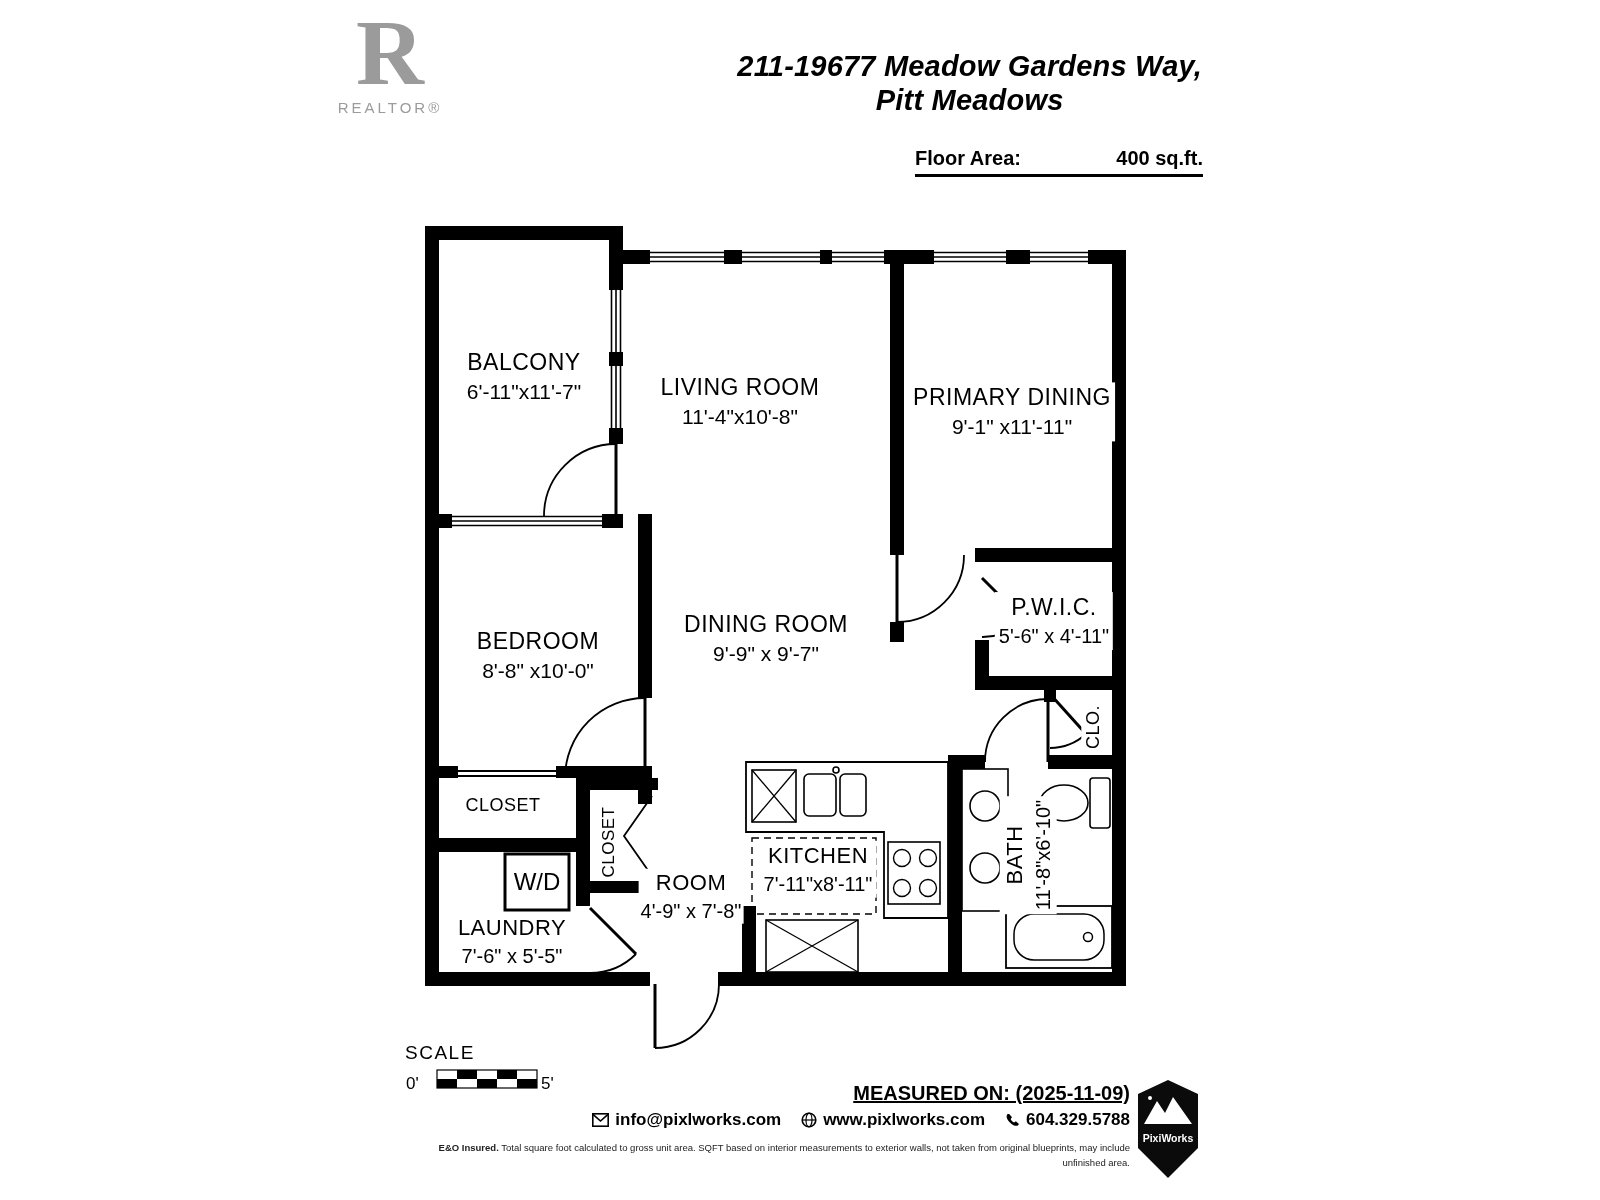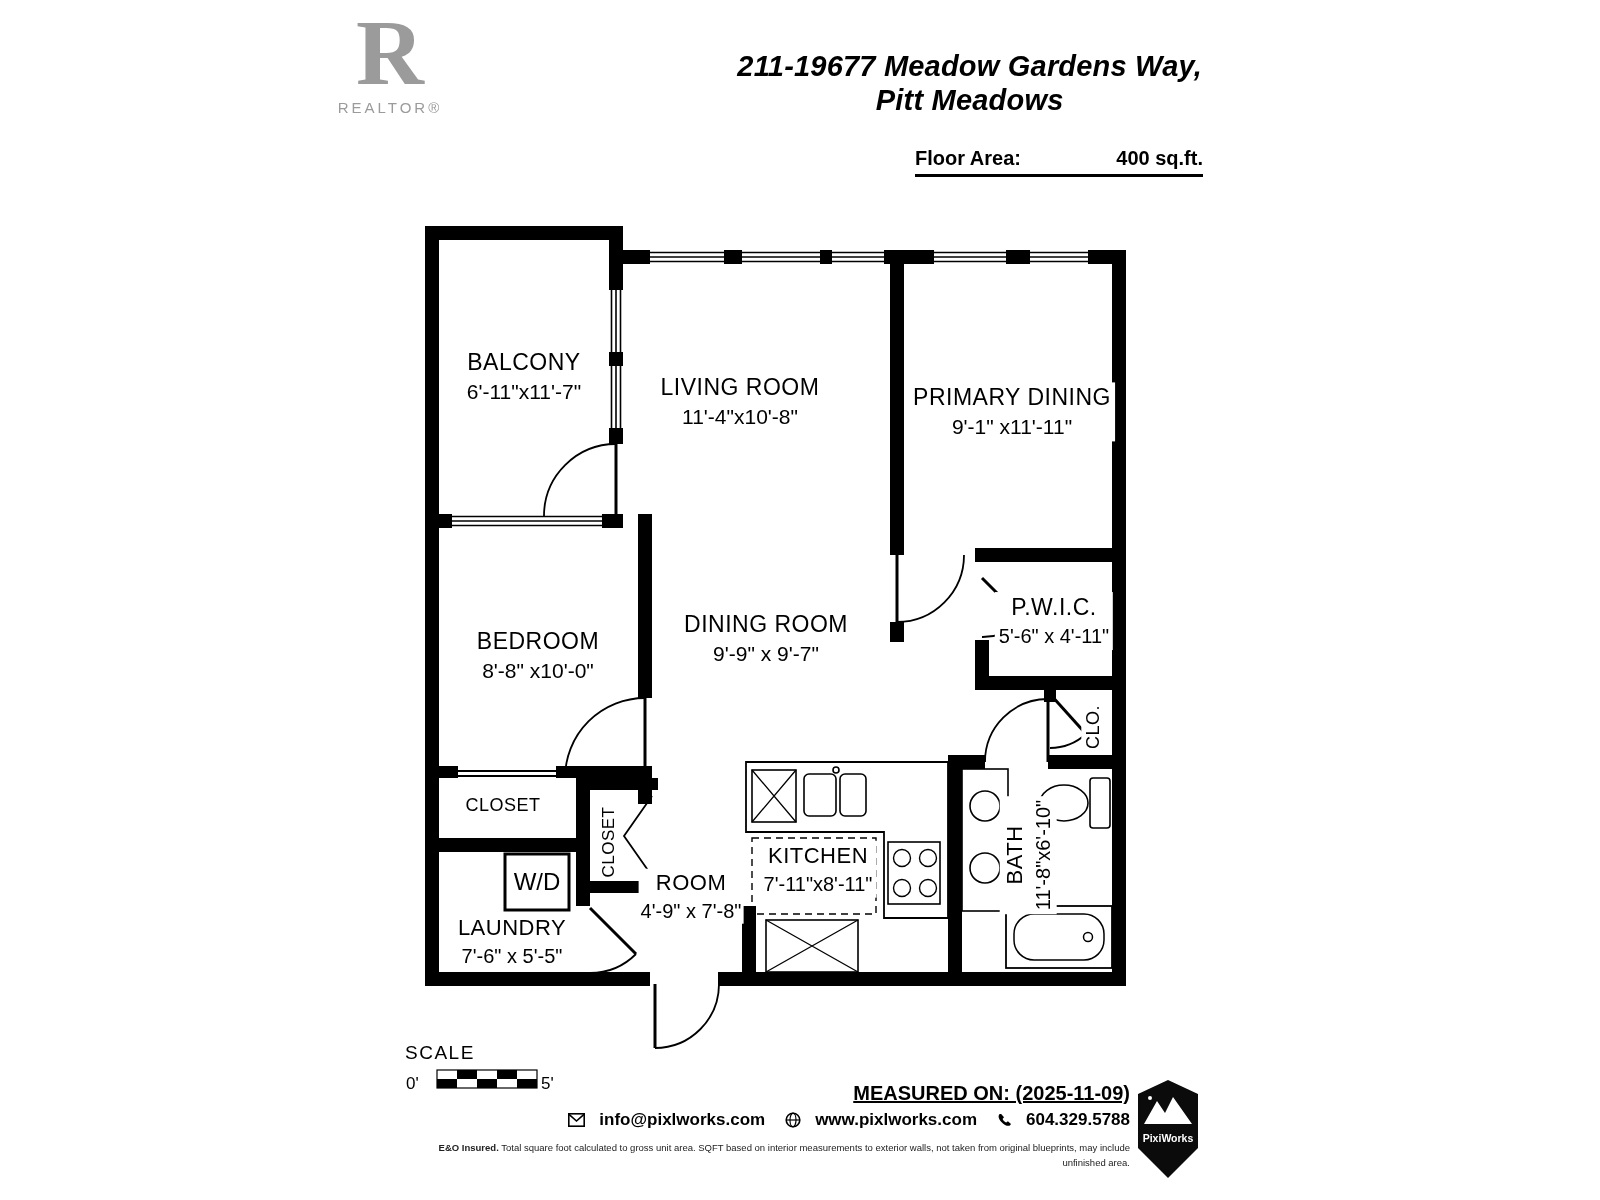--- a/index.html
+++ b/index.html
@@ -28,21 +28,21 @@
   .small-label .room-name{font-size:18px;}
   .wd-label{font-size:24px;font-weight:normal;background:transparent;}
 
   
   .scale-word{position:absolute;left:405px;top:1042px;font-size:19px;letter-spacing:1.5px;}
   .scale-zero{position:absolute;left:406px;top:1074px;font-size:17px;}
   .scale-five{position:absolute;left:541px;top:1074px;font-size:17px;}
   .measured{position:absolute;right:470px;top:1082px;font-size:20px;font-weight:bold;text-decoration:underline;}
   .contacts{position:absolute;right:470px;top:1110px;display:flex;gap:20px;align-items:center;
             font-size:17px;font-weight:bold;}
-  .contact{display:flex;gap:14px;align-items:center;}
+  .contact{display:flex;gap:6px;align-items:center;}
   .fineprint{position:absolute;right:470px;top:1140px;width:720px;text-align:right;
              font-size:9.5px;color:#222;line-height:1.6;}
 </style>
 </head>
 <body>
 
 <div class="page">
 
   <div class="realtor">
     <div class="realtor-r">R</div>

